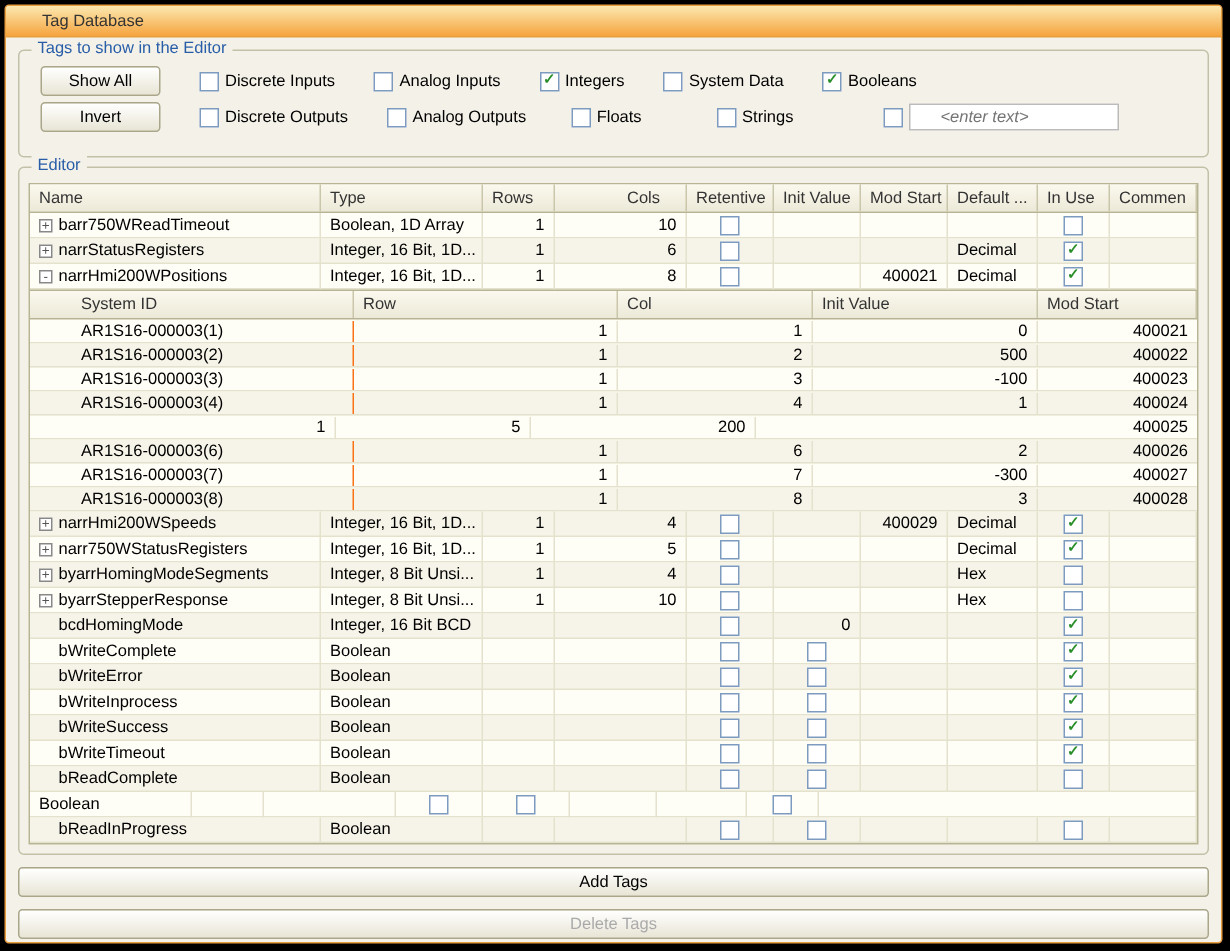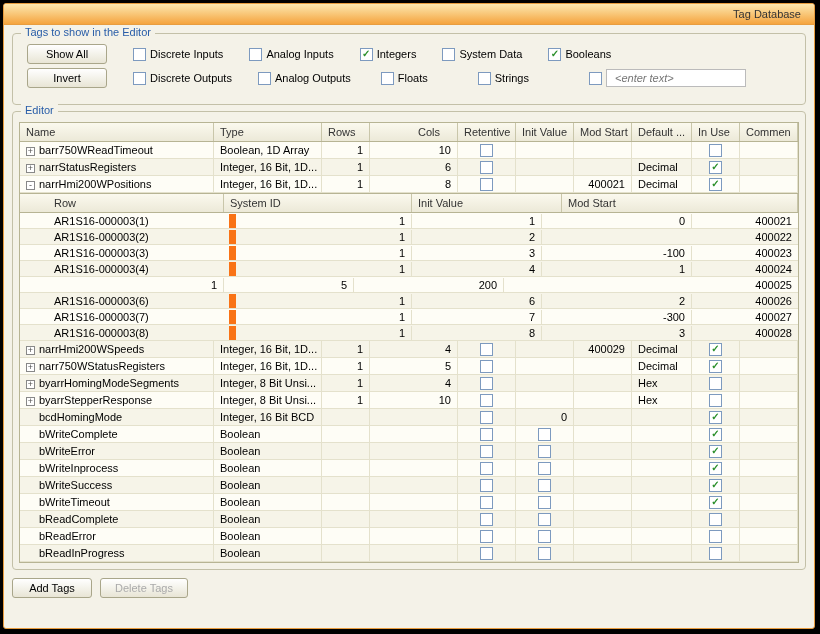--- a/index.html
+++ b/index.html
@@ -1,50 +1,50 @@
 <!DOCTYPE html>
 <html><head>
 <meta charset="utf-8">
 <style>
   * { box-sizing: border-box; margin: 0; padding: 0; font-family: Tahoma, Geneva, sans-serif; font-size: 11px; }
   body { background: #000; width: 820px; height: 634px; overflow: hidden; position: relative; }
   .window { position: absolute; left: 3px; top: 3px; right: 5px; bottom: 5px; background: #f4f2e8; border: 1px solid #e89d3f; border-radius: 3px; overflow: hidden; }
-  .titlebar { background: linear-gradient(to bottom, #fce8b0, #f5a43e); padding: 4px 13px; color: #333; border-bottom: 1px solid #e89d3f; text-align: right; }
+  .titlebar { background: linear-gradient(to bottom, #fce8b0, #f5a43e); padding: 4px 24px; color: #333; border-bottom: 1px solid #e89d3f; }
   .panel { margin: 8px; }
   .fieldset { border: 1px solid #c3c0a8; border-radius: 4px; padding: 10px 14px 12px 14px; position: relative; margin-bottom: 6px; }
   .fieldset-label { position: absolute; top: -8px; left: 8px; background: #f4f2e8; padding: 0 4px; color: #285da8; }
   .filter-row { display: flex; align-items: center; gap: 26px; margin-bottom: 4px; }
   .btn { background: linear-gradient(to bottom, #fff, #e8e5d5); border: 1px solid #a9a68a; border-radius: 3px; padding: 3px 14px; min-width: 80px; text-align: center; cursor: pointer; }
   .btn.disabled { color: #aaa; cursor: default; }
   .check-item { display: inline-flex; align-items: center; gap: 4px; }
   .check-box { width: 13px; height: 13px; border: 1px solid #7d9abf; background: #fff; display: inline-flex; align-items: center; justify-content: center; cursor: pointer; }
   .check-box.checked::after { content: "✓"; color: #2a8f2a; font-size: 10px; font-weight: bold; line-height: 1; }
-  .text-input { border: 1px solid #bbb; background: #fff; padding: 1px 8px; font-style: italic; color: #aaa; width: 140px; height: 18px; }
+  .text-input { border: 1px solid #bbb; background: #fff; padding: 1px 20px; font-style: italic; color: #aaa; width: 140px; height: 18px; }
   .editor-fieldset { border: 1px solid #c3c0a8; border-radius: 4px; padding: 10px 6px 6px 6px; position: relative; }
   .editor-label { position: absolute; top: -8px; left: 8px; background: #f4f2e8; padding: 0 4px; color: #285da8; }
   .grid { border: 1px solid #b7b494; background: #fefdf6; }
   .grid-header { display: flex; background: linear-gradient(to bottom, #fbf9ee, #ece9d8); border-bottom: 1px solid #b7b494; }
   .gh { border-right: 1px solid #c9c6aa; padding: 3px 6px; color: #333; white-space: nowrap; overflow: hidden; }
   .grid-body { }
   .row { display: flex; border-bottom: 1px solid #e4e1cc; height: 17px; align-items: center; }
   .row.alt { background: #f6f4e8; }
   .cell { border-right: 1px solid #e4e1cc; padding: 1px 6px; white-space: nowrap; overflow: hidden; height: 17px; line-height: 15px; }
   .cell.r { text-align: right; }
   .cell.c { text-align: center; display: flex; align-items: center; justify-content: center; }
   .tree-ctrl { display: inline-flex; width: 9px; height: 9px; border: 1px solid #888; align-items: center; justify-content: center; margin-right: 4px; font-size: 9px; line-height: 1; color: #555; cursor: pointer; background: #fff; }
   .subgrid-header { display: flex; background: linear-gradient(to bottom, #fbf9ee, #ece9d8); border-bottom: 1px solid #b7b494; border-top: 1px solid #b7b494; }
   .subgrid-header .gh { padding: 3px 6px; }
   .subrow { display: flex; border-bottom: 1px solid #e4e1cc; height: 16px; align-items: center; padding-left: 28px; }
   .subrow.alt { background: #f6f4e8; }
-  .sub-col1 { width: 188px; border-right: 7px solid #f97316; padding: 1px 6px; }
+  .sub-col1 { width: 188px; border-right: 1px solid #f97316; padding: 1px 6px; }
   .sub-col2 { width: 176px; text-align: right; border-right: 1px solid #e4e1cc; padding: 1px 6px; }
   .sub-col3 { width: 130px; text-align: right; border-right: 1px solid #e4e1cc; padding: 1px 6px; }
   .sub-col4 { width: 150px; text-align: right; border-right: 1px solid #e4e1cc; padding: 1px 6px; }
   .sub-col5 { flex: 1; text-align: right; padding: 1px 6px; }
-  .footer-btns { margin: 8px; display: flex; gap: 8px; }
+  .footer-btns { margin: 8px; display: flex; gap: 8px; flex-direction: column; }
   
   .c-name { width: 194px; }
   .c-type { width: 108px; }
   .c-rows { width: 48px; }
   .c-cols { width: 46px; margin-left: 42px; }
   .c-ret  { width: 58px; }
   .c-init { width: 58px; }
   .c-mod  { width: 58px; }
   .c-def  { width: 60px; }
   .c-use  { width: 48px; }
@@ -167,36 +167,38 @@
               </div>
       <div class="cell c-init r"></div>
       <div class="cell c-mod r">400021</div>
       <div class="cell c-def">Decimal</div>
       <div class="cell c-use c">
                 <span class="check-box checked"></span>
               </div>
       <div class="cell c-com"></div>
     </div>
             <div class="subgrid-header" style="padding-left:28px">
+        <div class="gh" style="width:188px">System ID</div>
         <div class="gh" style="width:176px">Row</div>
-        <div class="gh" style="width:188px">System ID</div>
+        <div class="gh" style="width:130px">Col</div>
         <div class="gh" style="width:150px">Init Value</div>
         <div class="gh" style="flex:1">Mod Start</div>
       </div>
             <div class="subrow ">
           <div class="sub-col1">AR1S16-000003(1)</div>
           <div class="sub-col2">1</div>
           <div class="sub-col3">1</div>
           <div class="sub-col4">0</div>
           <div class="sub-col5">400021</div>
         </div>
             <div class="subrow alt">
           <div class="sub-col1">AR1S16-000003(2)</div>
           <div class="sub-col2">1</div>
           <div class="sub-col3">2</div>
+          <div class="sub-col4">500</div>
           <div class="sub-col5">400022</div>
         </div>
             <div class="subrow ">
           <div class="sub-col1">AR1S16-000003(3)</div>
           <div class="sub-col2">1</div>
           <div class="sub-col3">3</div>
           <div class="sub-col4">-100</div>
           <div class="sub-col5">400023</div>
         </div>
             <div class="subrow alt">
@@ -415,21 +417,20 @@
                 <span class="check-box "></span>
               </div>
       <div class="cell c-mod r"></div>
       <div class="cell c-def"></div>
       <div class="cell c-use c">
                 <span class="check-box "></span>
               </div>
       <div class="cell c-com"></div>
     </div>
             <div class="row ">
-      <div class="cell c-name"><span style="display:inline-block;width:13px"></span>bReadError</div>
       <div class="cell c-type">Boolean</div>
       <div class="cell c-rows r"></div>
       <div class="cell c-cols r"></div>
       <div class="cell c-ret c">
                 <span class="check-box "></span>
               </div>
       <div class="cell c-init c">
                 <span class="check-box "></span>
               </div>
       <div class="cell c-mod r"></div>

